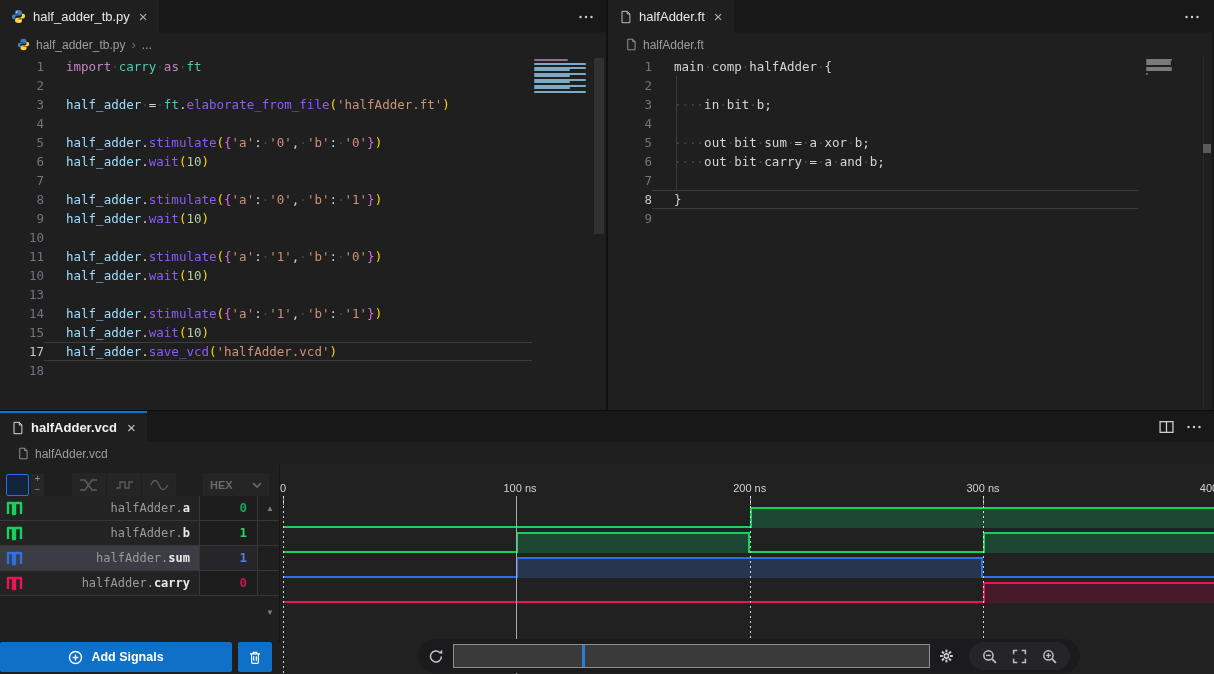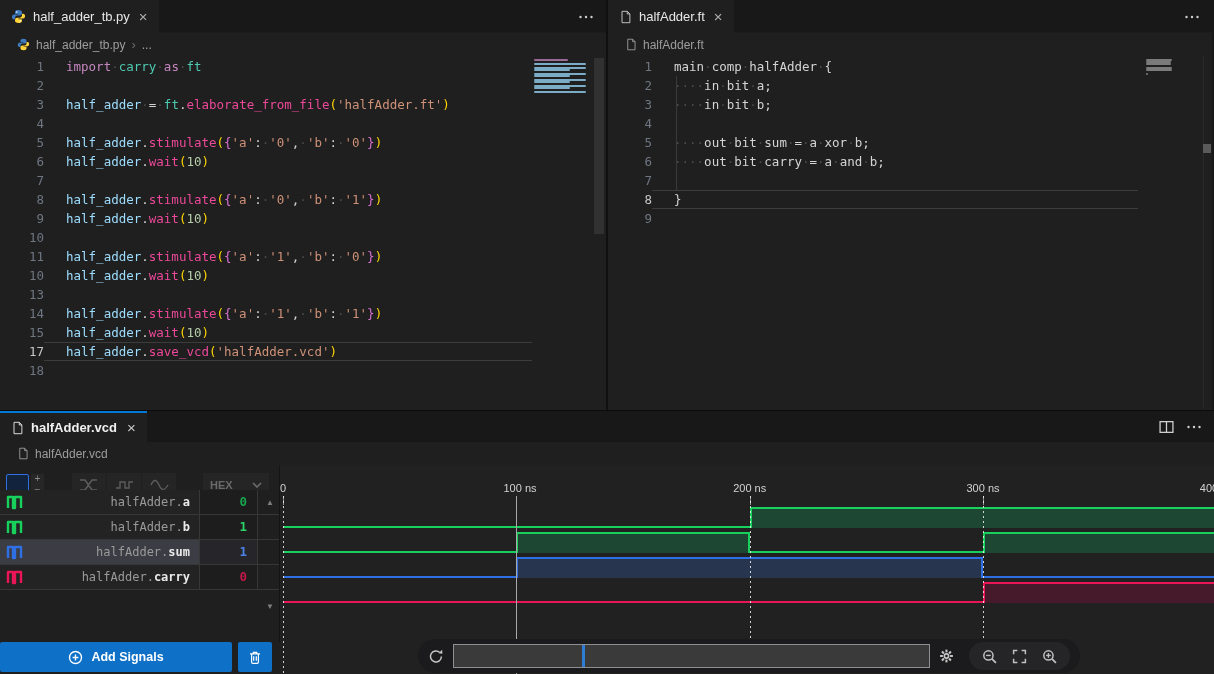--- a/index.html
+++ b/index.html
@@ -21,21 +21,21 @@
   .crumbs .sep { color:#6d6d6d; font-size:13px; }
 
   .code { position:relative; height:353px; background:#1f1f1f; overflow:hidden;
     font-family:"DejaVu Sans Mono", monospace; font-size:12.5px; line-height:19px; padding-top:1px; }
   .line { display:flex; height:19px; white-space:pre; }
   .line .ln { width:44px; text-align:right; color:#6e7681; flex:none; }
   .line .lc { flex:1; padding-left:22px; margin-right:74px; }
   .line.active .ln { color:#c6c6c6; }
   .line.active .lc { box-shadow: inset 0 1px 0 #3c3c3c, inset 0 -1px 0 #3c3c3c; }
 
-  .tk-kw{color:#C586C0}.tk-ty{color:#4EC9B0}.tk-var{color:#9CDCFE}.tk-fn{color:#ec4899}
+  .tk-kw{color:#C586C0}.tk-ty{color:#4EC9B0}.tk-var{color:#9CDCFE}.tk-fn{color:#8b5cf6}
   .tk-str{color:#CE9178}.tk-num{color:#B5CEA8}.tk-pln{color:#D4D4D4}
   .tk-b1{color:#FFD700}.tk-b2{color:#DA70D6}.tk-ws{color:#4a4a4a}
 
   .minimap { position:absolute; top:3px; width:56px; }
   #mm-left { right:16px; } #mm-right { right:36px; width:30px; }
   .mm-bar { height:1.5px; margin-bottom:.5px; border-radius:1px; opacity:.75; }
   .vscroll { position:absolute; right:2px; top:2px; width:10px; height:176px; background:#3c3c3c; opacity:.65; }
   .vtrack-line { position:absolute; right:8px; top:0; bottom:0; width:1px; background:#292929; }
   .vs-right { position:absolute; right:1px; top:88px; width:8px; height:9px; background:#5a5a5a; }
   .indent-guide { position:absolute; left:68px; top:20px; height:114px; width:1px; background:#3a3a3a; }
@@ -52,21 +52,21 @@
 
   .wave-toolbar { height:39px; display:flex; align-items:center; padding-left:6px; }
   .swatch { width:23px; height:22px; background:#12233d; border:1.5px solid #2f6fe4; border-radius:2px; }
   .spinner { display:flex; flex-direction:column; margin-left:2px; }
   .spin-btn { width:13px; height:11px; font-size:10px; line-height:10px; color:#8a8a8a; text-align:center; background:#272727; }
   .btn-group { display:flex; margin-left:28px; gap:1px; }
   .wbtn { width:34px; height:24px; background:#252526; display:flex; align-items:center; justify-content:center; }
   .fmt-select { margin-left:27px; width:66px; height:24px; background:#252526; display:flex; align-items:center; padding:0 7px; gap:0; color:#6a6a6a; font-size:11px; font-weight:bold; }
   .fmt-select span { flex:1; }
 
-  #signal-list { position:absolute; top:25px; left:0; right:0; height:130px; }
+  #signal-list { position:absolute; top:31px; left:0; right:0; height:130px; }
   .srow { position:relative; height:25px; display:flex; border-bottom:1px solid #373737; background:#232323; }
   .srow .sicon { width:30px; display:flex; align-items:center; padding-left:6px; flex:none; }
   .srow .sname { flex:1; text-align:right; font-family:"DejaVu Sans Mono",monospace; font-size:12px; line-height:24px; color:#9a9a9a; padding-right:9px; border-right:1px solid #373737; overflow:hidden; }
   .srow .sname b { color:#e9e9e9; }
   .srow .sval { width:58px; flex:none; text-align:right; padding-right:10px; font-family:"DejaVu Sans Mono",monospace; font-size:12.5px; font-weight:bold; line-height:24px; background:#1d1d1d; border-right:1px solid #373737; }
   .srow .sbar { width:21px; flex:none; background:#1f1f1f; }
   .srow.sel .sicon, .srow.sel .sname { background:#3c3c44; }
   .srow.sel .sval { background:#26262a; }
   .list-arrow { position:absolute; right:5px; font-size:8px; color:#7d7d7d; }
 
@@ -201,21 +201,21 @@
           <div class="mm-bar" style="width: 0px; background: transparent;"></div>
           <div class="mm-bar" style="width: 26px; background: rgb(154, 154, 154);"></div>
           <div class="mm-bar" style="width: 26px; background: rgb(154, 154, 154);"></div>
           <div class="mm-bar" style="width: 0px; background: transparent;"></div>
           <div class="mm-bar" style="width: 1.9px; background: rgb(154, 154, 154);"></div>
           <div class="mm-bar" style="width: 0px; background: transparent;"></div>
         </div>
       <div class="vtrack-line"></div>
       <div class="vs-right"></div>
     <div class="line"><span class="ln">1</span><span class="lc"><span class="tk-pln">main</span><span class="tk-ws">·</span><span class="tk-pln">comp</span><span class="tk-ws">·</span><span class="tk-pln">halfAdder</span><span class="tk-ws">·</span><span class="tk-pln">{</span></span></div>
-        <div class="line"><span class="ln">2</span><span class="lc"><span class="tk-ws">····</span><span class="tk-pln">in</span><span class="tk-ws">·</span><span class="tk-pln">bit</span><span class="tk-ws">·</span><span class="tk-pln">a;</span></span></div>
+        <div class="line"><span class="ln">2</span></div>
         <div class="line"><span class="ln">3</span><span class="lc"><span class="tk-ws">····</span><span class="tk-pln">in</span><span class="tk-ws">·</span><span class="tk-pln">bit</span><span class="tk-ws">·</span><span class="tk-pln">b;</span></span></div>
         <div class="line"><span class="ln">4</span><span class="lc"></span></div>
         <div class="line"><span class="ln">5</span><span class="lc"><span class="tk-ws">····</span><span class="tk-pln">out</span><span class="tk-ws">·</span><span class="tk-pln">bit</span><span class="tk-ws">·</span><span class="tk-pln">sum</span><span class="tk-ws">·</span><span class="tk-pln">=</span><span class="tk-ws">·</span><span class="tk-pln">a</span><span class="tk-ws">·</span><span class="tk-pln">xor</span><span class="tk-ws">·</span><span class="tk-pln">b;</span></span></div>
         <div class="line"><span class="ln">6</span><span class="lc"><span class="tk-ws">····</span><span class="tk-pln">out</span><span class="tk-ws">·</span><span class="tk-pln">bit</span><span class="tk-ws">·</span><span class="tk-pln">carry</span><span class="tk-ws">·</span><span class="tk-pln">=</span><span class="tk-ws">·</span><span class="tk-pln">a</span><span class="tk-ws">·</span><span class="tk-pln">and</span><span class="tk-ws">·</span><span class="tk-pln">b;</span></span></div>
         <div class="line"><span class="ln">7</span><span class="lc"></span></div>
         <div class="line active"><span class="ln">8</span><span class="lc"><span class="tk-pln">}</span></span></div>
         <div class="line"><span class="ln">9</span><span class="lc"></span></div>
       </div>
   </div>
 </div>

